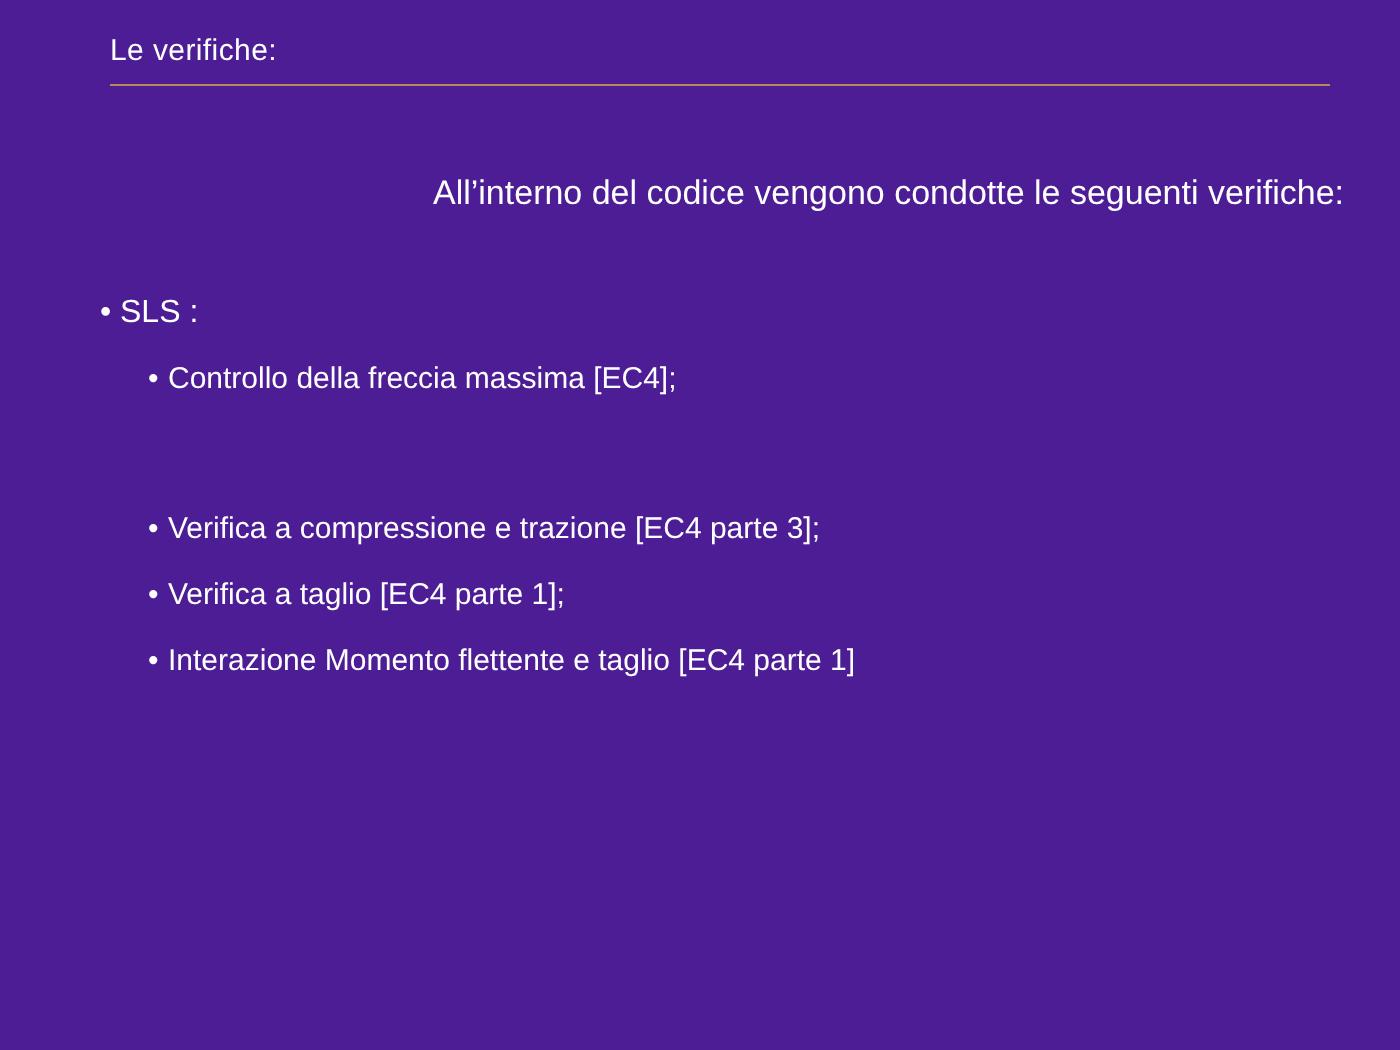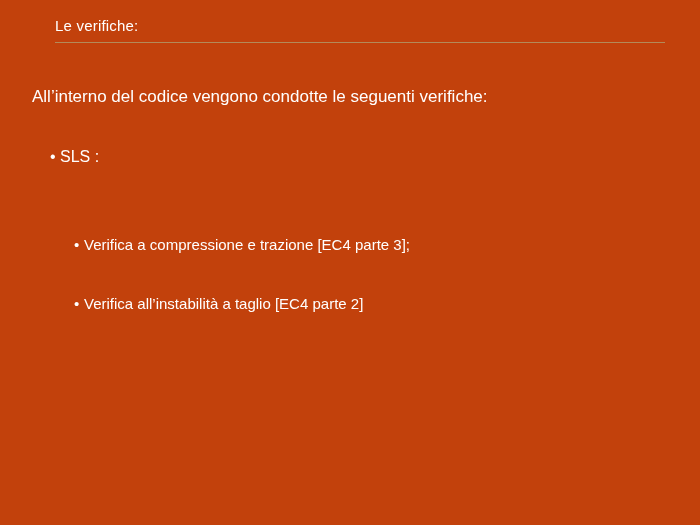--- a/index.html
+++ b/index.html
@@ -4,21 +4,21 @@
 <style>
   html, body {
     margin: 0;
     padding: 0;
     background: #000000;
   }
   .slide {
     position: relative;
     width: 700px;
     height: 525px;
-    background: #c2410c;
+    background: #4c1d95;
     color: #ffffff;
     font-family: "Liberation Sans", sans-serif;
     overflow: hidden;
   }
   .slide-title {
     position: absolute;
     left: 55px;
     top: 17px;
     font-size: 15px;
     line-height: 18px;
@@ -39,20 +39,21 @@
     left: 32px;
     top: 86px;
     width: 640px;
   }
   .lead {
     font-size: 17px;
     line-height: 22px;
     color: #ffffff;
     margin: 0 0 0 0;
     white-space: nowrap;
+    text-align: right;
   }
   .bullet-l1 {
     font-size: 16px;
     line-height: 21px;
     color: #ffffff;
     margin-left: 18px;
     white-space: nowrap;
   }
   .bullet-l2 {
     font-size: 15px;
@@ -83,37 +84,43 @@
     <div class="lead">All’interno del codice vengono condotte le seguenti verifiche:</div>
 
     <div class="spacer-lg"></div>
 
     <div class="bullet-l1">
       <span class="bullet-dot">•</span><span>SLS :</span>
     </div>
 
     <div class="spacer-sm"></div>
 
+    <div class="bullet-l2">
+      <span class="bullet-dot">•</span><span>Controllo della freccia massima [EC4];</span>
+    </div>
 
     <div class="gap-block"></div>
     <div class="spacer-sm"></div>
 
 
     <div class="spacer-sm"></div>
 
     <div class="bullet-l2">
       <span class="bullet-dot">•</span><span>Verifica a compressione e trazione [EC4 parte 3];</span>
     </div>
 
     <div class="spacer-sm"></div>
 
-
-    <div class="spacer-sm"></div>
-
+    <div class="bullet-l2">
+      <span class="bullet-dot">•</span><span>Verifica a taglio [EC4 parte 1];</span>
+    </div>
 
     <div class="spacer-sm"></div>
 
     <div class="bullet-l2">
-      <span class="bullet-dot">•</span><span>Verifica all’instabilità a taglio [EC4 parte 2]</span>
+      <span class="bullet-dot">•</span><span>Interazione Momento flettente e taglio [EC4 parte 1]</span>
     </div>
+
+    <div class="spacer-sm"></div>
+
 
   </div>
 </div>
 
 </body></html>

